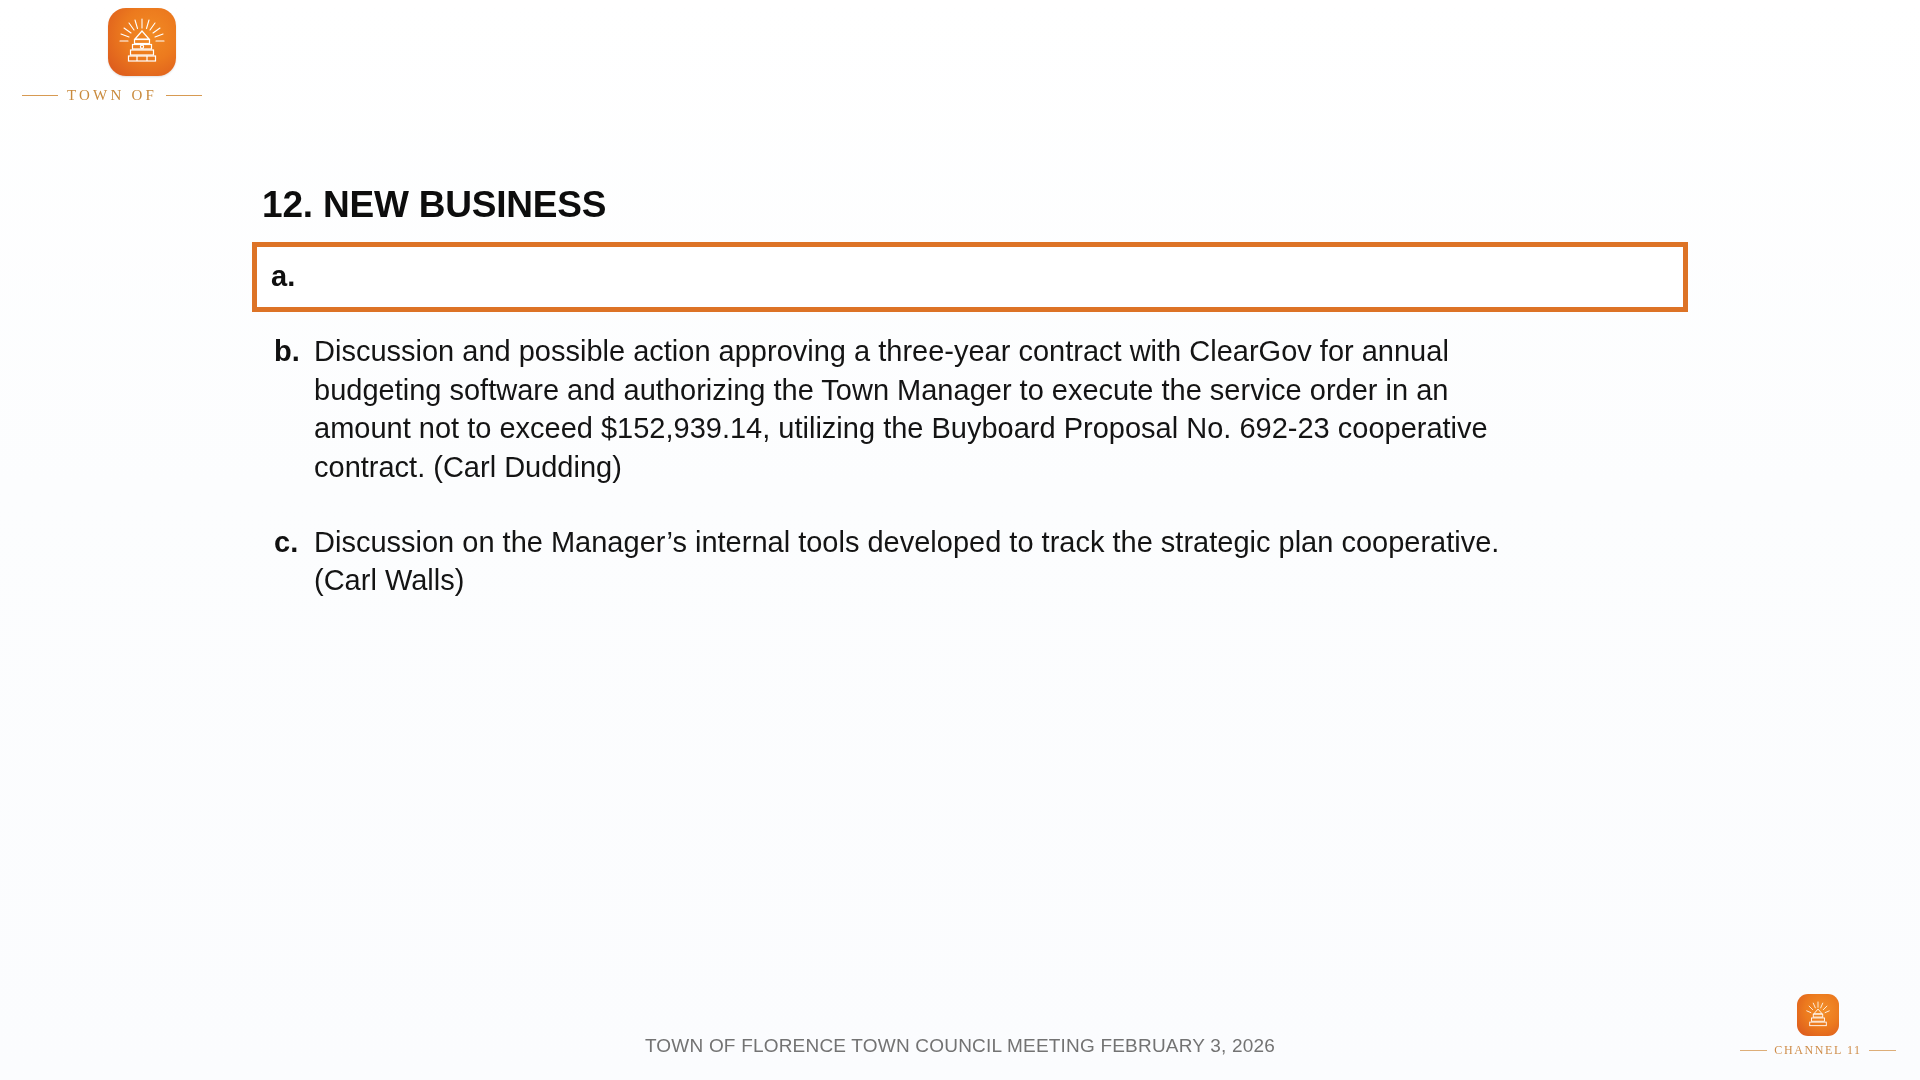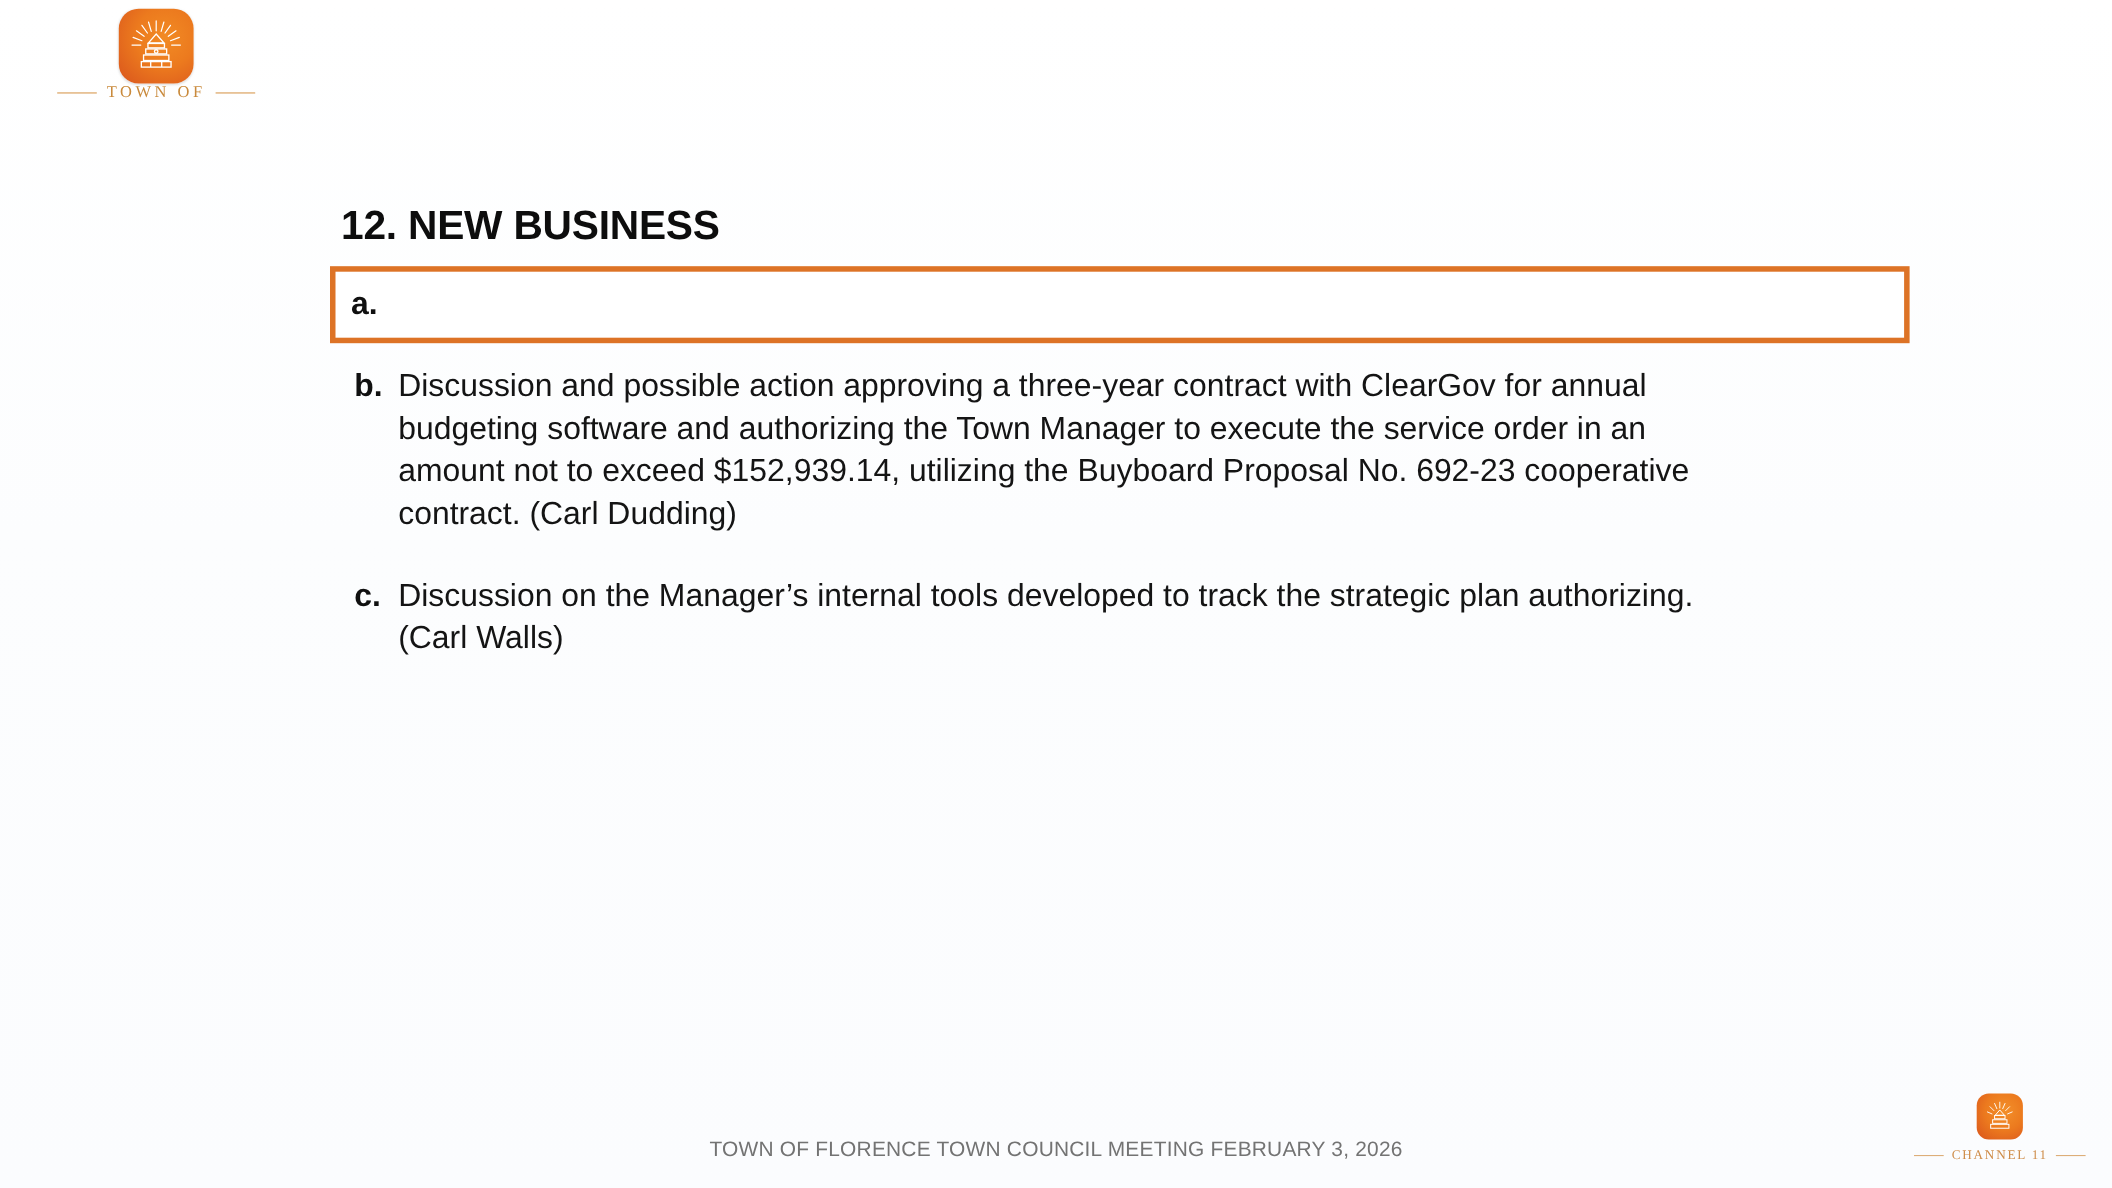--- a/index.html
+++ b/index.html
@@ -40,23 +40,24 @@
     border-radius: 18px;
     background: radial-gradient(circle at 62% 38%, #f28b24 0%, #ec7a1e 45%, #d9541d 100%);
     display: flex;
     align-items: center;
     justify-content: center;
     box-shadow: 0 1px 2px rgba(0,0,0,.12);
   }
   .brand-mark svg { display: block; }
 
   .brand-town {
-    display: flex;
-    align-items: center;
-    justify-content: center;
+    margin-top: 11px;
+    display: flex;
+    align-items: center;
+    justify-content: flex-start;
     gap: 9px;
   }
   .brand-town .rule {
     height: 1px;
     width: 36px;
     background: #d79a52;
   }
   .brand-town .txt {
     font-family: "Liberation Serif", serif;
     font-size: 15px;
@@ -74,21 +75,20 @@
     color: #121212;
     line-height: 1.05;
   }
 
   
   .content {
     position: absolute;
     left: 258px;
     top: 185px;
     width: 1430px;
-    margin-left: 48px;
   }
   .slide-title {
     font-size: 37px;
     font-weight: 700;
     color: #0d0d0d;
     letter-spacing: -0.2px;
     margin: 0 0 16px 4px;
     line-height: 1.1;
   }
 
@@ -229,21 +229,21 @@
       <span class="line">Discussion and possible action approving a three-year contract with ClearGov for annual</span>
       <span class="line">budgeting software and authorizing the Town Manager to execute the service order in an</span>
       <span class="line">amount not to exceed $152,939.14, utilizing the Buyboard Proposal No. 692-23 cooperative</span>
       <span class="line">contract. (Carl Dudding)</span>
     </span>
   </div>
 
   <div class="agenda-item spaced">
     <span class="marker">c.</span>
     <span class="body">
-      <span class="line">Discussion on the Manager’s internal tools developed to track the strategic plan authorizing.</span>
+      <span class="line">Discussion on the Manager’s internal tools developed to track the strategic plan cooperative.</span>
       <span class="line">(Carl Walls)</span>
     </span>
   </div>
 
 </div>
 
 <div class="footer-text">TOWN OF FLORENCE TOWN COUNCIL MEETING FEBRUARY 3, 2026</div>
 
 <div class="channel-mark">
   <div class="chip">

